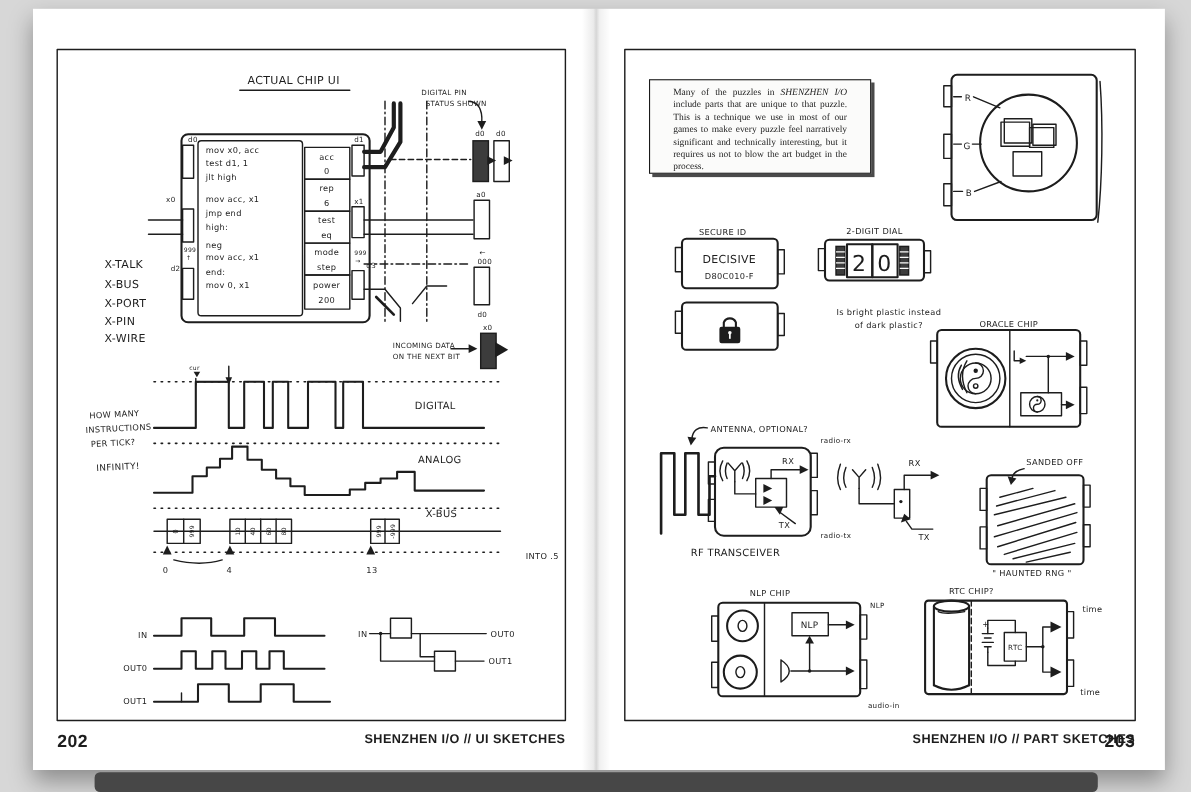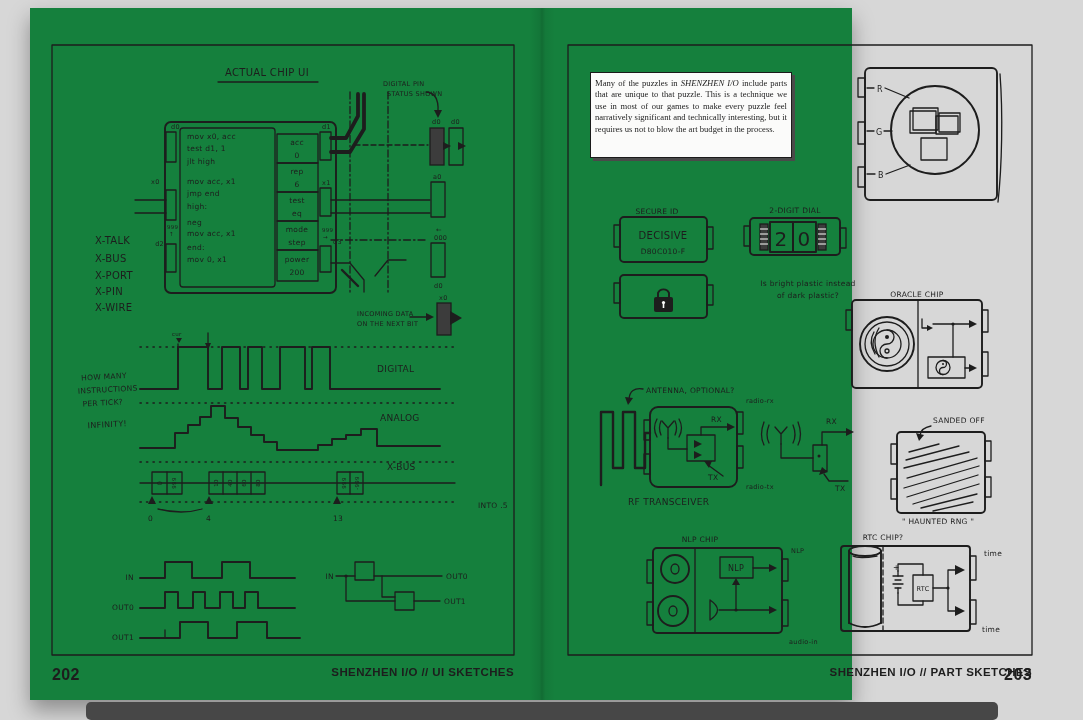--- a/index.html
+++ b/index.html
@@ -1,31 +1,31 @@
 <!DOCTYPE html>
 <html><head>
 <meta charset="utf-8">
 <style>
   html,body{margin:0;padding:0}
   body{width:1083px;height:720px;background:#d7d7d7;position:relative;overflow:hidden;
        font-family:"Liberation Sans",sans-serif;color:#1d1d1d}
-  .book{position:absolute;left:30px;top:8px;width:822px;height:692px;background:#15803d;
+  .book{position:absolute;left:30px;top:8px;width:1029px;height:692px;background:#ffffff;
         box-shadow:0 10px 20px rgba(0,0,0,.35)}
   .page{position:absolute;top:0;height:692px}
   .page-left{left:0;width:511px}
   .page-right{left:511px;width:512px}
   .gutter{position:absolute;left:499px;top:0;width:26px;height:692px;
     background:linear-gradient(to right,rgba(0,0,0,0),rgba(0,0,0,.08) 40%,rgba(0,0,0,.16) 50%,rgba(0,0,0,.06) 62%,rgba(0,0,0,0))}
   .bottom-edge{position:absolute;left:86px;top:702px;width:912px;height:18px;background:#474747;border-radius:5px}
   .footer-num{position:absolute;top:658px;font-size:16px;font-weight:bold;letter-spacing:.4px}
   .footer-title{position:absolute;top:658px;font-size:11.5px;font-weight:bold;letter-spacing:.4px;text-align:right}
   .intro-box{position:absolute;left:49px;top:64px;width:202px;height:86px;box-sizing:border-box;
      border:1.6px solid #1a1a1a;background:#fbfbfa;box-shadow:3px 3px 0 #4a4a4a;
      font-family:"Liberation Serif",serif;font-size:8.6px;line-height:11.4px;
-     padding:5px 4px;text-align:justify}
+     padding:5px 21px;text-align:justify}
   .intro-box em{font-style:italic}
   svg{position:absolute;left:0;top:0}
   svg text{font-family:"DejaVu Sans",sans-serif;fill:#1d1d1d;letter-spacing:.3px}
   .t5{font-size:5.5px}.t6{font-size:6.5px}.t7{font-size:7.5px}.t8{font-size:8px}
   .t9{font-size:9px}.t10{font-size:10px}.t20{font-size:20px}
   .s{stroke:#1d1d1d;fill:none;stroke-width:1.3;stroke-linecap:round;stroke-linejoin:round}
   .s2{stroke-width:1.9}.s3{stroke-width:2.4}.s4{stroke-width:3.8}
   .dots{stroke-dasharray:1.3 5.2;stroke-width:1.5}
   .dd{stroke-dasharray:7 3 1.5 3}
   .dash{stroke-dasharray:5 3}

